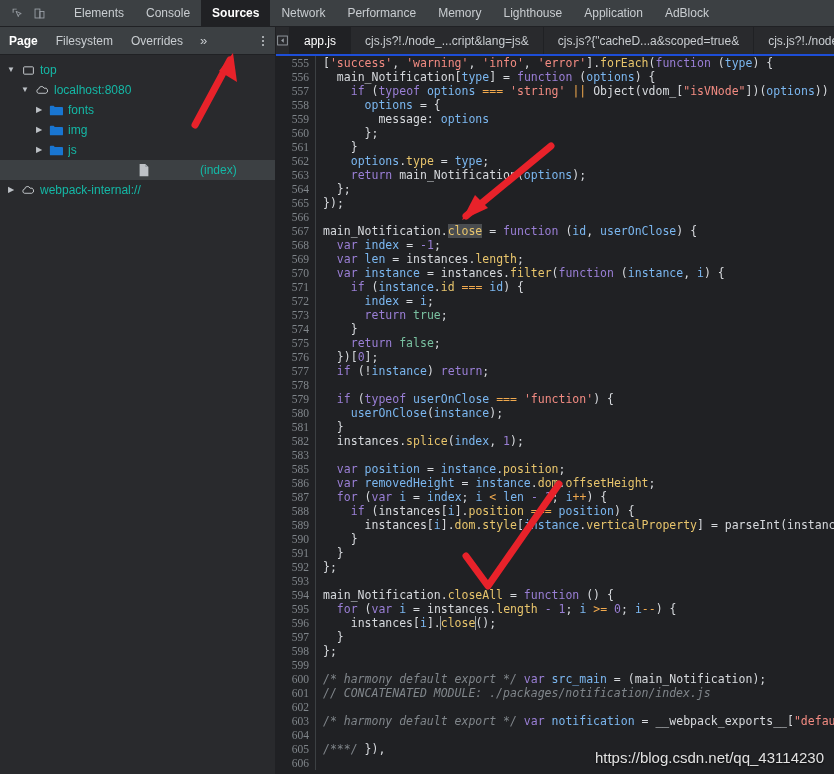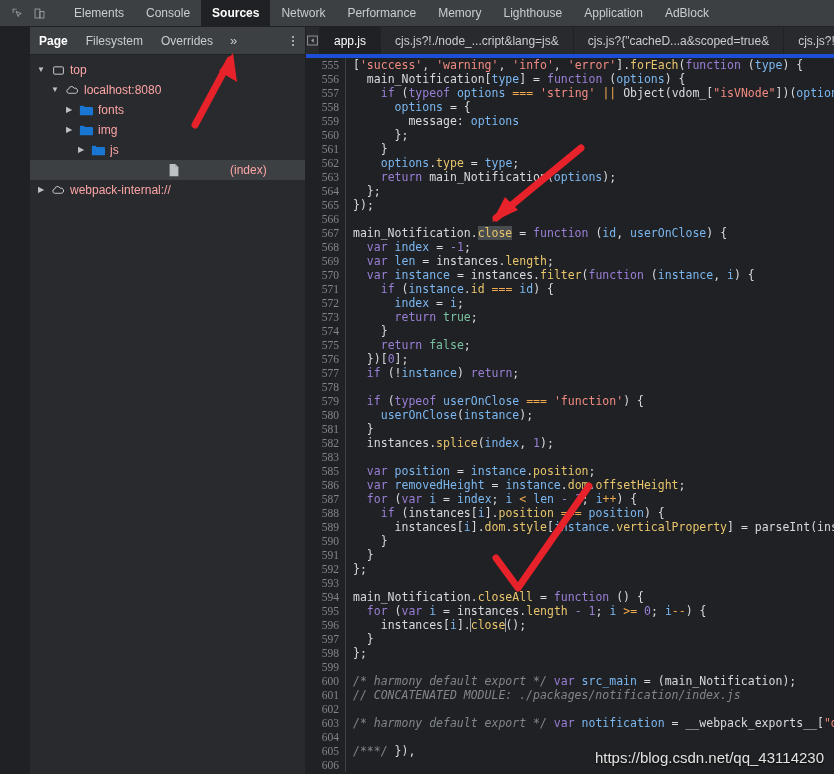--- a/index.html
+++ b/index.html
@@ -30,21 +30,21 @@
   .main-tabs{display:flex;align-items:stretch;}
   .main-tab{
     padding:0 11px;display:flex;align-items:center;
     color:#c9cdd1;font-size:12px;white-space:nowrap;
   }
   .main-tab.selected{
     background:#202124;color:#ffffff;font-weight:bold;
   }
 
   
-  .body-split{flex:1;display:flex;min-height:0;padding-left:30px;}
+  .body-split{flex:1;display:flex;min-height:0;}
 
   
   .nav-pane{
     width:275px;min-width:275px;
     background:#292a2d;
     display:flex;flex-direction:column;
     border-right:1px solid #202124;
   }
   .nav-toolbar{
     height:27px;min-height:27px;
@@ -63,42 +63,42 @@
     margin-left:auto;width:24px;height:27px;
     display:flex;align-items:center;justify-content:center;color:#c9cdd1;
     letter-spacing:0;font-size:13px;
   }
   .nav-kebab .dots{display:flex;flex-direction:column;gap:2px;}
   .nav-kebab .dots i{width:2px;height:2px;background:#c9cdd1;border-radius:50%;display:block;}
 
   .tree{padding-top:5px;font-size:12px;overflow:hidden;flex:1;}
   .tree-row{
     display:flex;align-items:center;height:20px;
-    white-space:nowrap;color:#fca5a5;padding-right:4px;
+    white-space:nowrap;color:#14b8a6;padding-right:4px;
   }
   .tree-row.selected{background:#3c4043;gap:44px;}
   .tw{
     width:10px;min-width:10px;display:inline-flex;align-items:center;justify-content:center;
     color:#bdc1c6;font-size:8px;line-height:1;
   }
   .tw.empty{visibility:hidden;}
   .tw.closed::before{content:"\25B6";}
   .tw.open::before{content:"\25BC";}
   .ic{
     width:16px;min-width:16px;height:16px;margin-right:4px;
     display:inline-flex;align-items:center;justify-content:center;
   }
   .ic svg{display:block;}
   .tree-label{overflow:hidden;text-overflow:ellipsis;}
 
   
   .src-pane{flex:1;display:flex;flex-direction:column;min-width:0;background:#202124;}
   .src-tabbar{
     height:27px;min-height:27px;background:#292a2d;
-    display:flex;align-items:stretch;border-bottom:4px solid #1d4ed8;
+    display:flex;align-items:stretch;border-bottom:2px solid #1d4ed8;
     overflow:hidden;
   }
   .src-navbtn{
     width:28px;display:flex;align-items:center;justify-content:center;color:#9aa0a6;
     border-right:1px solid #202124;
   }
   .src-tab{
     padding:0 14px;display:flex;align-items:center;
     font-size:12px;color:#c9cdd1;white-space:nowrap;
     border-right:1px solid #202124;
@@ -236,21 +236,21 @@
           <div class="tree-row" style="padding-left: 34px;">
             <span class="tw closed"></span>
             <span style="width: 4px;"></span>
             <span class="ic">
               <svg width="14" height="12" viewBox="0 0 16 13">
                 <path d="M1 2.5 a1 1 0 0 1 1-1 h3.3 l1.3 1.6 h8.4 a1 1 0 0 1 1 1 v7.4 a1 1 0 0 1 -1 1 h-13 a1 1 0 0 1 -1 -1 z" fill="#1976d2"></path>
               </svg>
             </span>
             <span class="tree-label">img</span>
           </div>
-          <div class="tree-row" style="padding-left: 34px; margin-left: 12px;">
+          <div class="tree-row" style="padding-left: 34px;">
             <span class="tw closed"></span>
             <span style="width: 4px;"></span>
             <span class="ic">
               <svg width="14" height="12" viewBox="0 0 16 13">
                 <path d="M1 2.5 a1 1 0 0 1 1-1 h3.3 l1.3 1.6 h8.4 a1 1 0 0 1 1 1 v7.4 a1 1 0 0 1 -1 1 h-13 a1 1 0 0 1 -1 -1 z" fill="#1976d2"></path>
               </svg>
             </span>
             <span class="tree-label">js</span>
           </div>
           <div class="tree-row selected" style="padding-left: 34px;">

